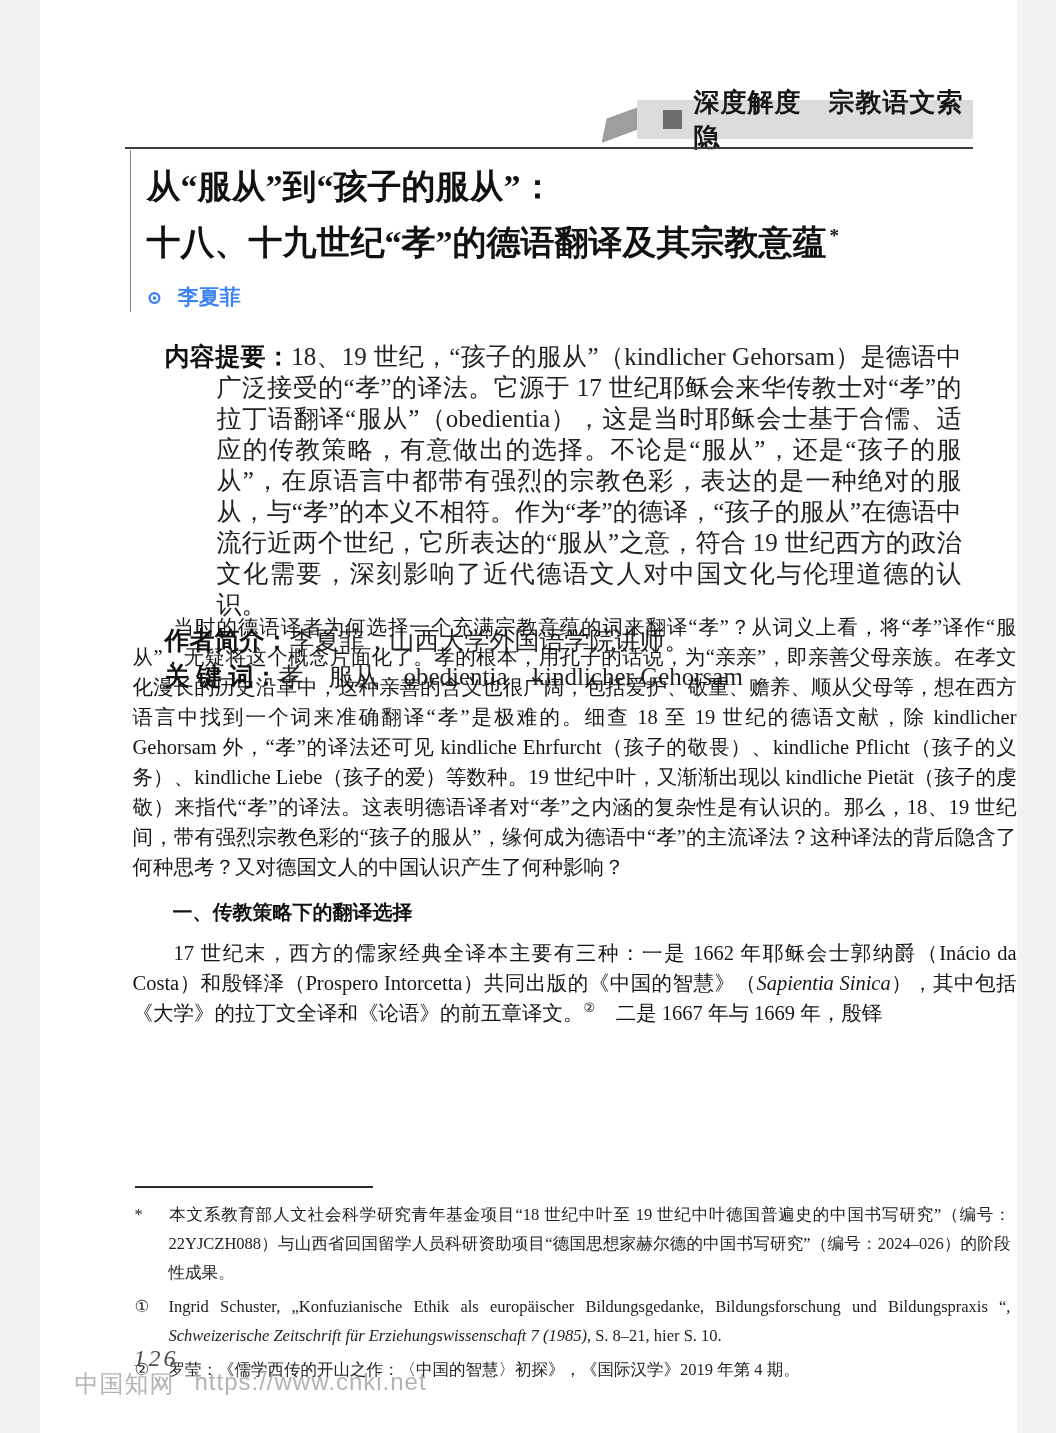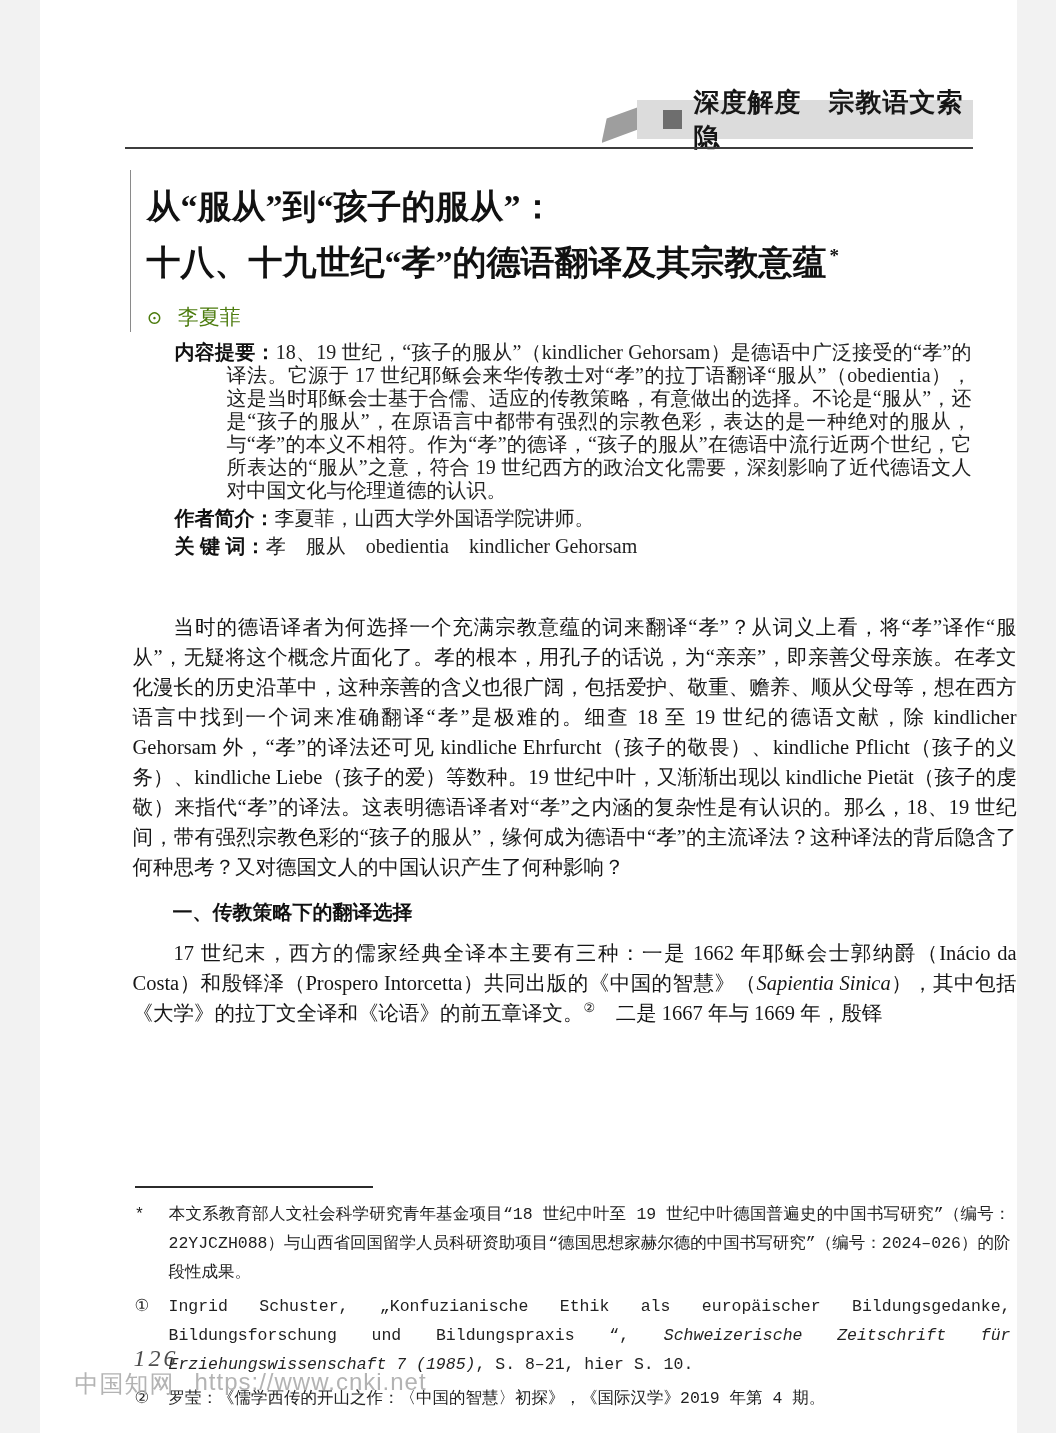--- a/index.html
+++ b/index.html
@@ -22,31 +22,31 @@
     background:#dcdcdc; display:flex; align-items:center;
     font-family:"Liberation Sans","DejaVu Sans",sans-serif;
     font-weight:bold; font-size:26px; color:#161616; letter-spacing:1px;
   }
   .badge .sq { width:19px; height:19px; background:#6e6e6e; margin:0 12px 0 26px; flex:none; }
   .top-rule { position:absolute; left:85px; top:147px; width:848px; height:2px; background:#3d3d3d; }
 
   
   .title-block {
     position:absolute; left:90px; top:150px; width:870px; height:162px;
-    border-left:1px solid #8a8a8a; padding:12px 0 0 16px;margin-top:20px;
+    border-left:1px solid #8a8a8a; padding:12px 0 0 16px;
   }
   .title { font-size:34px; font-weight:bold; line-height:49px; color:#111; }
   .title-sup { font-size:19px; vertical-align:super; margin-left:3px; }
-  .author-line { margin-top:16px; font-size:21px; color:#4d7c0f; }
+  .author-line { margin-top:16px; font-size:21px; color:#3b82f6;font-weight:bold; }
   .author-marker { font-size:19px; margin-right:10px; }
 
   
   .front {
-    position:absolute; left:135px; top:341px; width:797px;
-    font-size:20px; line-height:23px; text-align:justify; color:#222;
+    position:absolute; left:125px; top:341px; width:797px;
+    font-size:25px; line-height:31px; text-align:justify; color:#222;
   }
   .hang { padding-left:52px; text-indent:-52px; }
   .front .label { font-weight:bold; font-family:"Liberation Sans","DejaVu Sans",sans-serif; color:#111; }
   .front .kw, .front .bio { margin-top:5px; }
 
   
   .article-body {
     position:absolute; left:93px; top:612px; width:884px;
     font-size:20.5px; line-height:30px; text-align:justify; color:#161616;
   }
@@ -58,21 +58,21 @@
     margin:15px 0 11px; text-indent:2em; line-height:30px;
   }
   .it { font-style:italic; }
 
   
   .fn-rule { position:absolute; left:95px; top:1186px; width:238px; height:2px; background:#2b2b2b; }
   .footnotes {
     position:absolute; left:95px; top:1200px; width:876px;
     font-size:16.5px; line-height:29px; text-align:justify; color:#222;
   }
-  .fn { padding-left:34px; text-indent:-34px; margin-bottom:5px;font-family:Liberation Mono, monospace; }
+  .fn { padding-left:34px; text-indent:-34px; margin-bottom:5px; }
   .fn-marker { display:inline-block; width:34px; text-indent:0; }
 
   
   .pagenum {
     position:absolute; left:94px; top:1345px;
     font-style:italic; font-size:24px; letter-spacing:3px; color:#4d4d4d;
   }
   .watermark {
     position:absolute; left:35px; top:1368px; display:flex; gap:20px;
     font-family:"Liberation Sans","DejaVu Sans",sans-serif;

